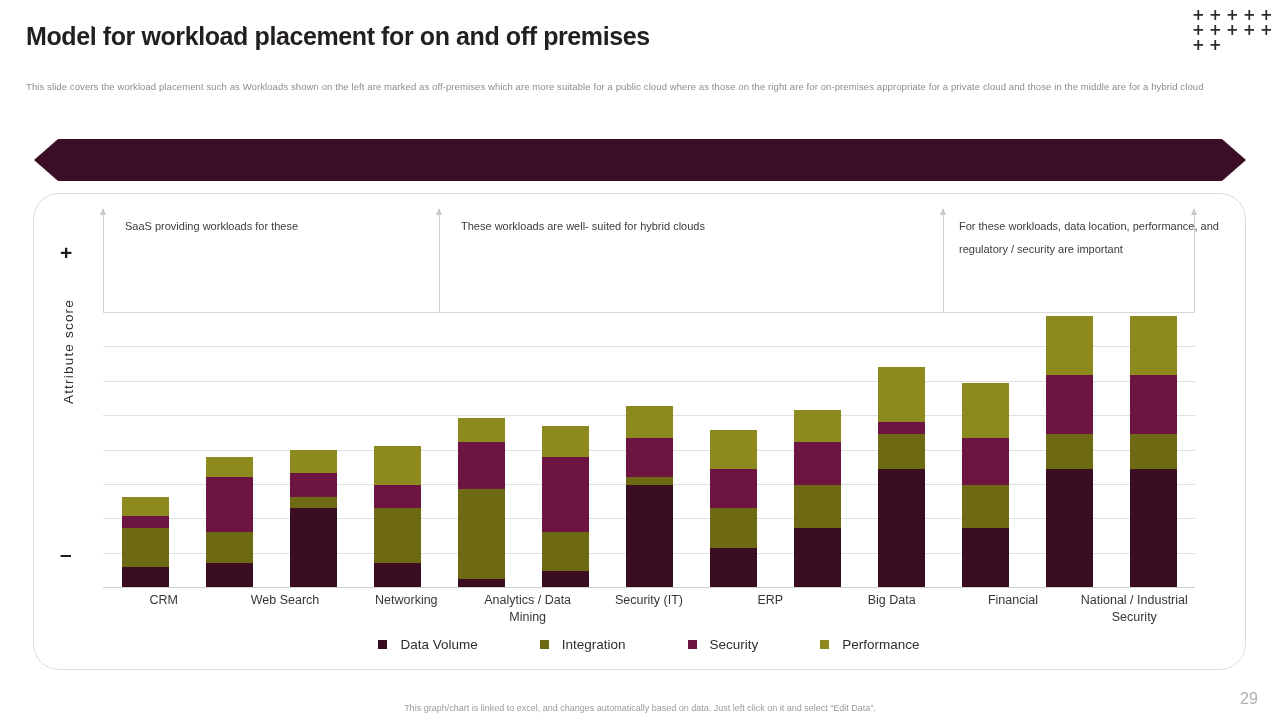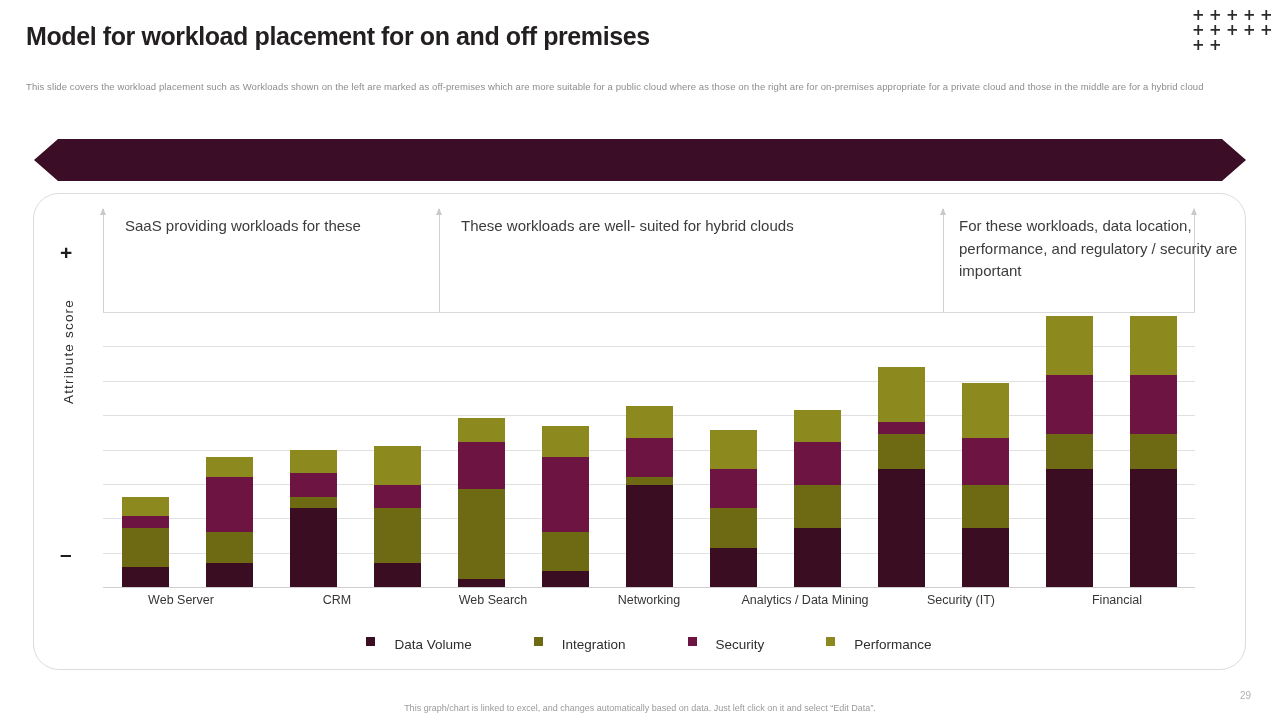--- a/index.html
+++ b/index.html
@@ -108,21 +108,21 @@
     border-right: 3.5px solid transparent;
     border-bottom: 7px solid #c9c9c9;
   }
   
   #ann-rule {
     position: absolute; left: 0; top: 103px;
     width: 1092px; height: 1px; background: #d9d9d9;
   }
   .annotation {
     position: absolute; top: 6px;
-    font-size: 15px; line-height: 22.5px;
+    font-size: 11px; line-height: 22.5px;
     color: #3c3c3c;
   }
   #ann-1 { left: 22px;  width: 300px; }
   #ann-2 { left: 358px; width: 450px; }
   #ann-3 { left: 856px; width: 300px; }
 
   
   #grid { position: absolute; left: 0; top: 103px; width: 1092px; height: 275px; }
   #grid .gl {
     position: absolute; left: 0; width: 1092px; height: 1px;
@@ -154,33 +154,33 @@
     font-size: 12.5px; line-height: 16.5px;
     color: #363636;
   }
 
   
   #legend {
     position: absolute; left: 69px; top: 443px;
     width: 1092px;
     display: flex; justify-content: center; gap: 62px;
   }
-  .leg { display: flex; align-items: flex-start; gap: 19px; }
+  .leg { display: flex; align-items: center; gap: 13px; }
   .leg-swatch { width: 9px; height: 9px; display: inline-block; }
   .leg-label { font-size: 13.5px; color: #2e2e2e; }
 
   
   #footer-note {
     position: absolute; left: 0; top: 703px; width: 1280px;
     text-align: center;
     font-size: 9px; color: #9a9a9a;
   }
   #slide-number {
     position: absolute; left: 1240px; top: 690px;
-    font-size: 10px; color: #b0b0b0;
+    font-size: 16px; color: #b0b0b0;
   }
 </style>
 </head>
 <body>
 
 <div id="plus-grid">
     <span>+</span>
     <span>+</span>
     <span>+</span>
     <span>+</span>
@@ -334,27 +334,29 @@
             <div class="seg" style="height: 117.857px; background: rgb(59, 13, 34);"></div>
             <div class="seg" style="height: 35.3571px; background: rgb(110, 106, 20);"></div>
             <div class="seg" style="height: 58.9286px; background: rgb(110, 20, 66);"></div>
             <div class="seg" style="height: 58.9286px; background: rgb(140, 138, 30);"></div>
           </div>
         </div>
       </div>
   </div>
 
   <div id="cats">
-      <div class="cat">Web Server</div>
       <div class="cat">CRM</div>
       <div class="cat">Web Search</div>
       <div class="cat">Networking</div>
       <div class="cat">Analytics / Data Mining</div>
       <div class="cat">Security (IT)</div>
+      <div class="cat">ERP</div>
+      <div class="cat">Big Data</div>
       <div class="cat">Financial</div>
+      <div class="cat">National / Industrial Security</div>
     </div>
   <div id="legend">
       <div class="leg">
         <span class="leg-swatch" style="background: rgb(59, 13, 34);"></span>
         <span class="leg-label">Data Volume</span>
       </div>
       <div class="leg">
         <span class="leg-swatch" style="background: rgb(110, 106, 20);"></span>
         <span class="leg-label">Integration</span>
       </div>

